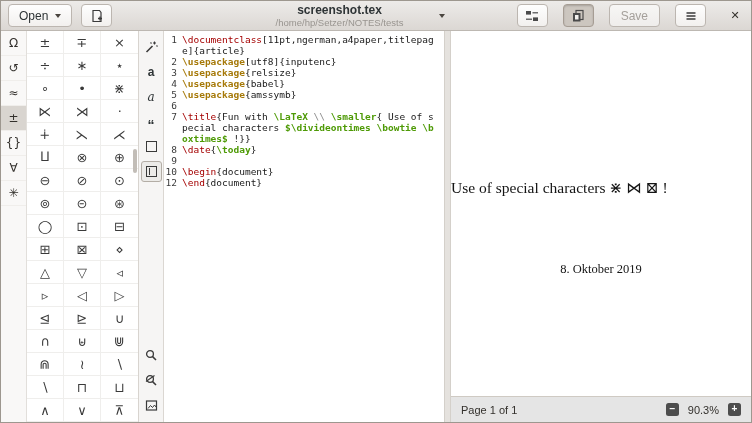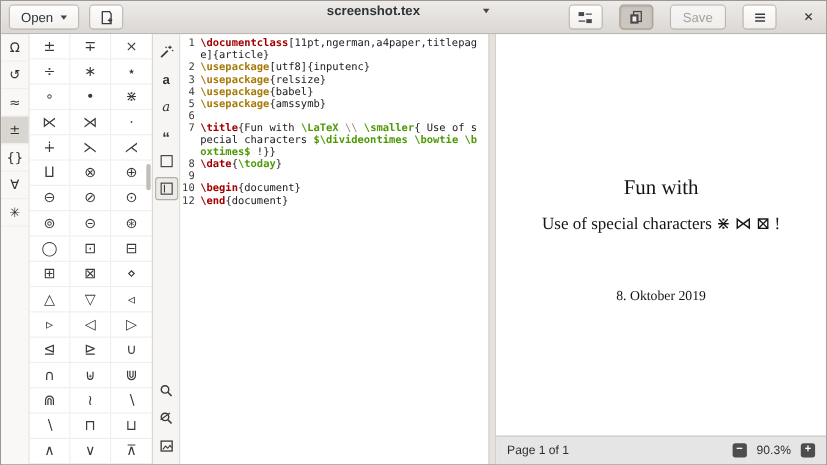--- a/index.html
+++ b/index.html
@@ -47,30 +47,30 @@
   .box-glyph{width:11px;height:11px;border:1.4px solid #3a3a3a}
   .split-glyph{width:11px;height:11px;border:1.2px solid #3a3a3a;position:relative}
   .split-glyph::after{content:"";position:absolute;left:2px;top:1px;bottom:1px;width:1.2px;background:#3a3a3a}
   .spacer{flex:1}
   
   .editor{flex:1;background:#fff;font-family:"DejaVu Sans Mono",monospace;font-size:9.5px;line-height:11px;
           padding-top:3px;overflow:hidden}
   .cl{display:flex}
   .ln{width:18px;min-width:18px;text-align:right;padding-right:5px;color:#3b3b3b}
   .lc{flex:1;white-space:pre-wrap;word-break:break-all;padding-right:5px;color:#191919;min-height:11px}
-  .tk-r{color:#a40000;font-weight:bold}
+  .tk-r{color:#a40000;font-weight:normal}
   .tk-o{color:#a67908;font-weight:bold}
   .tk-g{color:#4e9a06;font-weight:bold}
   .tk-y{color:#8d8d8d}
   .divider{width:7px;min-width:7px;background:#e5e2de;border-left:1px solid #d4d0ca;border-right:1px solid #d4d0ca}
   
   .preview{width:300px;min-width:300px;display:flex;flex-direction:column;background:#fff}
   .page{flex:1;position:relative;font-family:"Liberation Serif","DejaVu Serif",serif;color:#151515;overflow:hidden}
   .pv-title{position:absolute;top:129px;width:100%;text-align:center;font-size:19px}
-  .pv-sub{position:absolute;top:163px;width:100%;text-align:center;font-size:15.5px}
+  .pv-sub{position:absolute;top:148px;width:100%;text-align:left;font-size:15.5px}
   .pv-date{position:absolute;top:231px;width:100%;text-align:center;font-size:12.5px}
   .pager{height:26px;min-height:26px;background:#e5e5e5;border-top:1px solid #cfcac3;display:flex;
          align-items:center;padding:0 10px;font-size:11px;color:#33302c}
   .zoom-ctl{margin-left:auto;display:flex;align-items:center;gap:9px}
   .zbtn{width:13px;height:13px;background:#4d4d4d;border-radius:2.5px;color:#fff;font-size:10px;
         line-height:12px;text-align:center;font-weight:bold}
   svg{display:block}
 </style>
 </head>
 <body>
@@ -87,20 +87,21 @@
         <svg width="14" height="14" viewBox="0 0 14 14">
           <path d="M3 1.5 h6.5 l1.5 2 v9 h-8 z" fill="none" stroke="#3a3a3a" stroke-width="1.2"></path>
           <path d="M8 9.5 h4 M10 7.5 v4" stroke="#3a3a3a" stroke-width="1.3"></path>
         </svg>
       </span>
     </div>
 
     <div class="title-wrap">
       <div class="title-txt">
         <div class="doc-title">screenshot.tex</div>
+        <div class="doc-path">/home/hp/Setzer/NOTES/tests</div>
       </div>
       <span class="tri-down"></span>
     </div>
 
     <div class="hdr-right">
       <div class="btn icon-btn">
         <span>
           <svg width="14" height="14" viewBox="0 0 14 14">
             <rect x="1" y="2" width="5" height="3.6" fill="#4a4a4a"></rect>
             <path d="M7.5 3.8 h5.5" stroke="#4a4a4a" stroke-width="1.2"></path>
@@ -333,21 +334,20 @@
         <div class="cl">
           <span class="ln">12</span>
           <span class="lc"><span class="tk-r">\end</span><span class="tk-p">{document}</span></span>
         </div>
       </div>
 
     <div class="divider"></div>
 
     <div class="preview">
       <div class="page">
-        <div class="pv-title">Fun with</div>
         <div class="pv-sub">Use of special characters ⋇ ⋈ ⊠ !</div>
         <div class="pv-date">8. Oktober 2019</div>
       </div>
       <div class="pager">
         <span>Page 1 of 1</span>
         <div class="zoom-ctl">
           <div class="zbtn">−</div>
           <span>90.3%</span>
           <div class="zbtn">+</div>
         </div>

